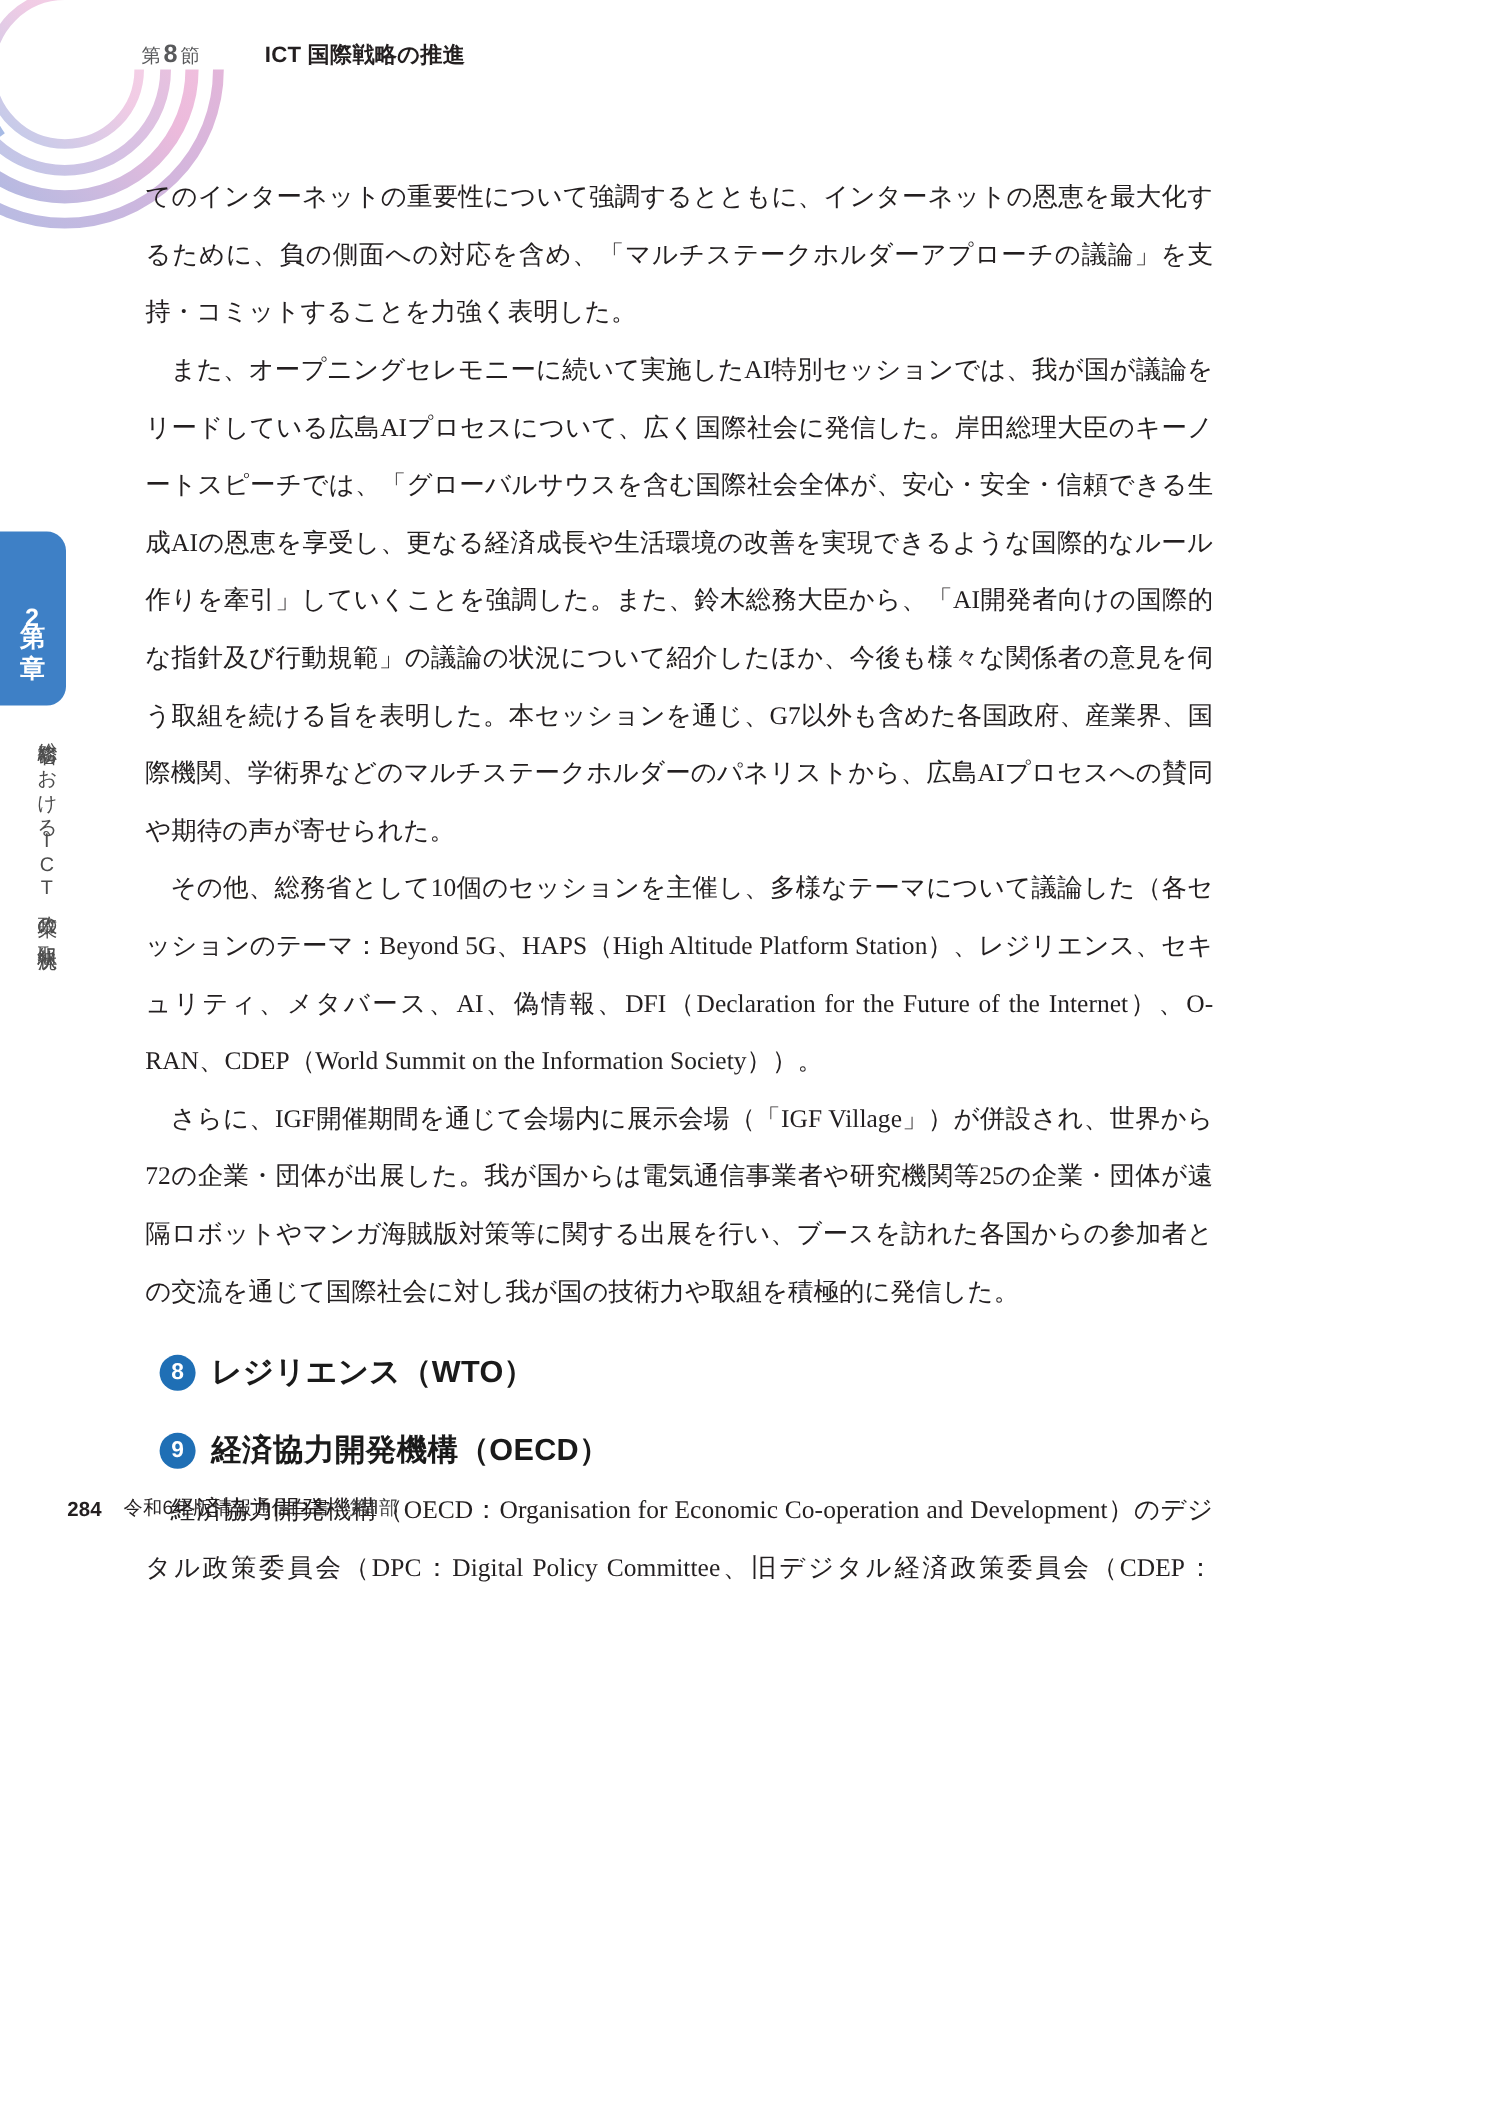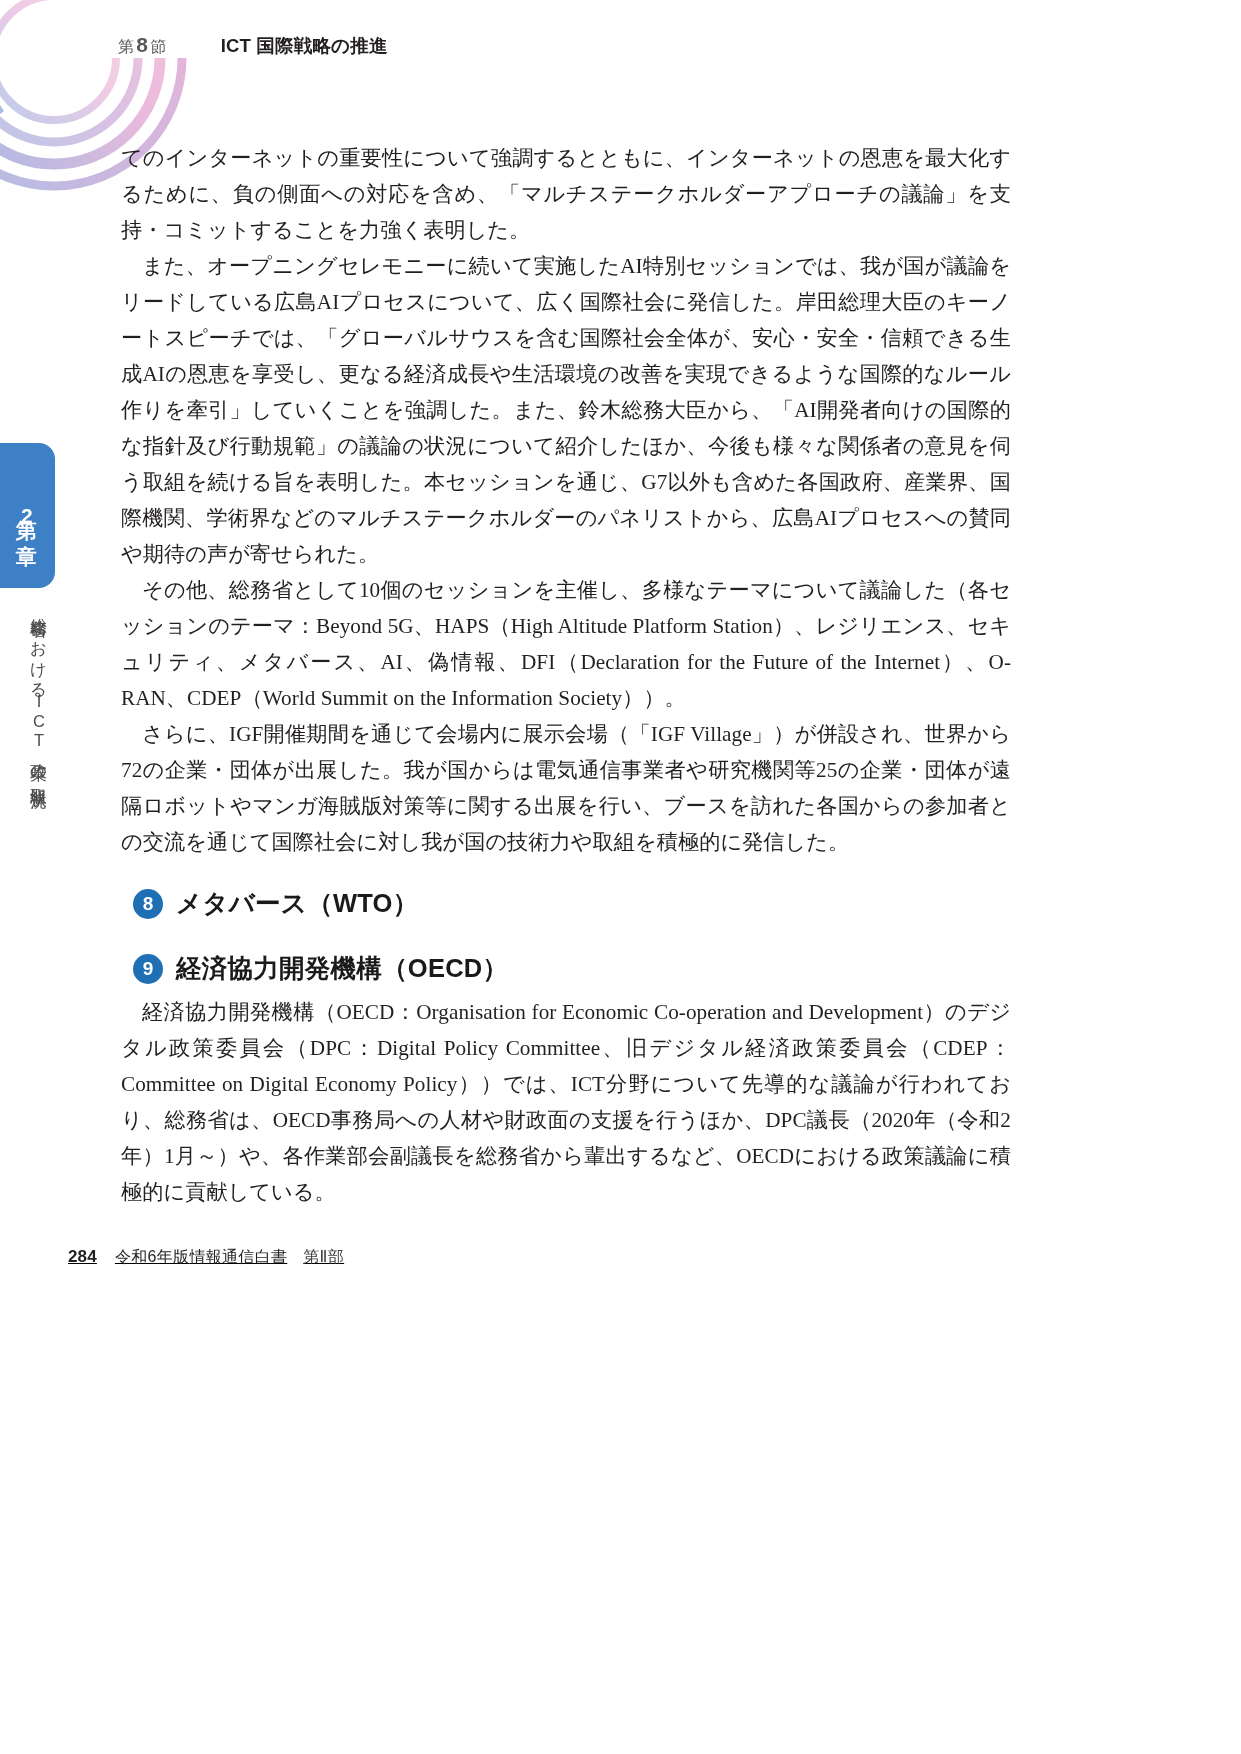--- a/index.html
+++ b/index.html
@@ -97,21 +97,21 @@
   .content {
     position: absolute;
     left: 121px;
     top: 140px;
     width: 890px;
   }
   p.body {
     margin: 0;
     color: #231f20;
     font-size: 21.2px;
-    line-height: 36px;
+    line-height: 48px;
     text-align: justify;
     text-justify: inter-character;
     letter-spacing: .002em;
     font-family: "Liberation Serif", "DejaVu Serif", serif;
   }
   p.body.indent {
     text-indent: 21px;
   }
 
   
@@ -140,26 +140,25 @@
     font-size: 25.5px;
     font-weight: 700;
     letter-spacing: .01em;
     white-space: nowrap;
   }
   .gap-before { margin-top: 30px; }
 
   
   .footer {
     position: absolute;
-    left: 68px;
+    left: 56px;
     bottom: 56px;
     display: flex;
-    align-items: flex-start;
-    font-family: "Liberation Sans", "DejaVu Sans", sans-serif;
-    text-decoration: underline;
+    align-items: center;
+    font-family: "Liberation Sans", "DejaVu Sans", sans-serif;
   }
   .footer .pageno {
     color: #231f20;
     font-size: 17px;
     font-weight: 700;
     letter-spacing: .01em;
   }
   .footer .edition {
     margin-left: 18px;
     color: #231f20;
@@ -225,21 +224,21 @@
   <div class="chapter-side-title">総務省におけるICT政策の取組状況</div>
 
   <div class="content">
     <p class="body">てのインターネットの重要性について強調するとともに、インターネットの恩恵を最大化するために、負の側面への対応を含め、「マルチステークホルダーアプローチの議論」を支持・コミットすることを力強く表明した。</p>
     <p class="body indent">また、オープニングセレモニーに続いて実施したAI特別セッションでは、我が国が議論をリードしている広島AIプロセスについて、広く国際社会に発信した。岸田総理大臣のキーノートスピーチでは、「グローバルサウスを含む国際社会全体が、安心・安全・信頼できる生成AIの恩恵を享受し、更なる経済成長や生活環境の改善を実現できるような国際的なルール作りを牽引」していくことを強調した。また、鈴木総務大臣から、「AI開発者向けの国際的な指針及び行動規範」の議論の状況について紹介したほか、今後も様々な関係者の意見を伺う取組を続ける旨を表明した。本セッションを通じ、G7以外も含めた各国政府、産業界、国際機関、学術界などのマルチステークホルダーのパネリストから、広島AIプロセスへの賛同や期待の声が寄せられた。</p>
     <p class="body indent">その他、総務省として10個のセッションを主催し、多様なテーマについて議論した（各セッションのテーマ：Beyond 5G、HAPS（High Altitude Platform Station）、レジリエンス、セキュリティ、メタバース、AI、偽情報、DFI（Declaration for the Future of the Internet）、O-RAN、CDEP（World Summit on the Information Society））。</p>
     <p class="body indent">さらに、IGF開催期間を通じて会場内に展示会場（「IGF Village」）が併設され、世界から72の企業・団体が出展した。我が国からは電気通信事業者や研究機関等25の企業・団体が遠隔ロボットやマンガ海賊版対策等に関する出展を行い、ブースを訪れた各国からの参加者との交流を通じて国際社会に対し我が国の技術力や取組を積極的に発信した。</p>
 
     <div class="subhead">
       <span class="badge">8</span>
-      <span class="stitle">メタバース（WTO）</span>
+      <span class="stitle">レジリエンス（WTO）</span>
     </div>
 
     <div class="subhead gap-before">
       <span class="badge">9</span>
       <span class="stitle">経済協力開発機構（OECD）</span>
     </div>
     <p class="body indent">経済協力開発機構（OECD：Organisation for Economic Co-operation and Development）のデジタル政策委員会（DPC：Digital Policy Committee、旧デジタル経済政策委員会（CDEP：Committee on Digital Economy Policy））では、ICT分野について先導的な議論が行われており、総務省は、OECD事務局への人材や財政面の支援を行うほか、DPC議長（2020年（令和2年）1月～）や、各作業部会副議長を総務省から輩出するなど、OECDにおける政策議論に積極的に貢献している。</p>
 
   </div>
 

